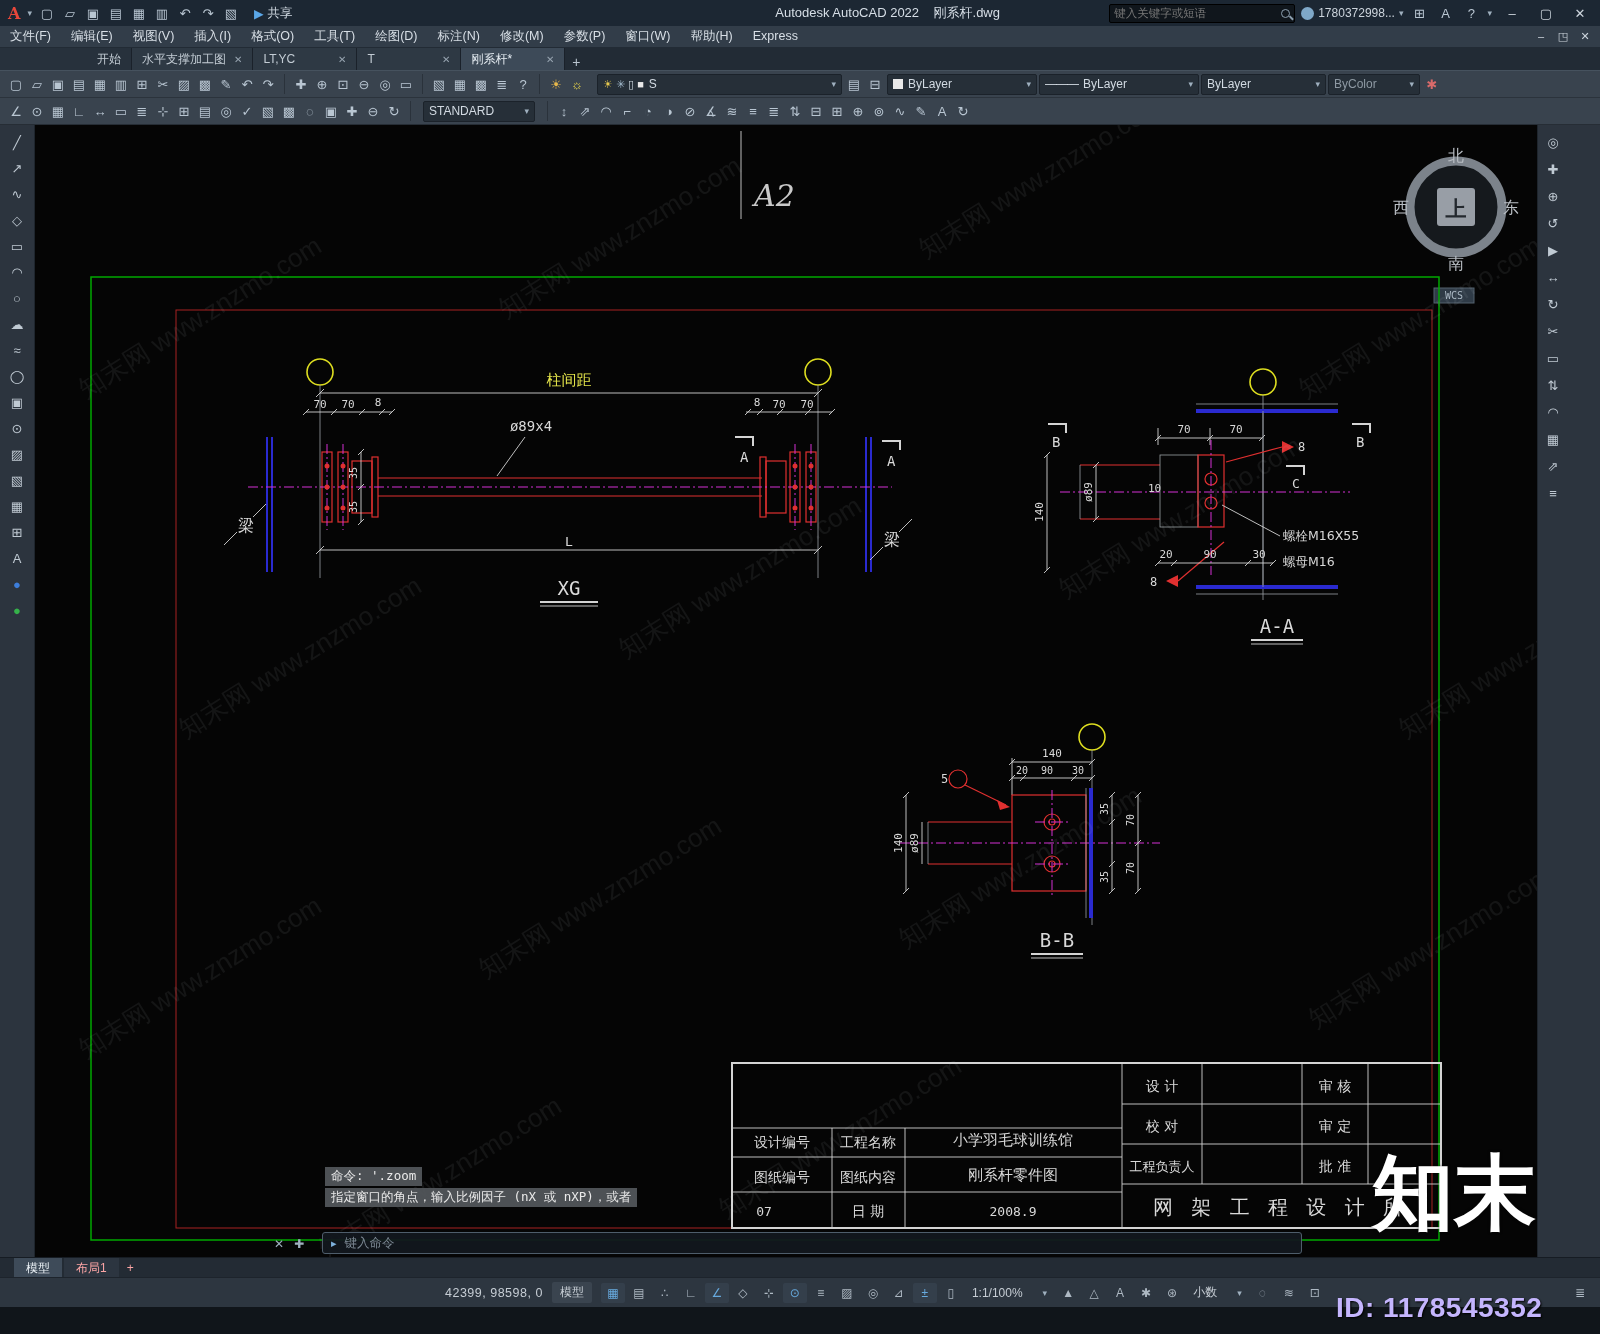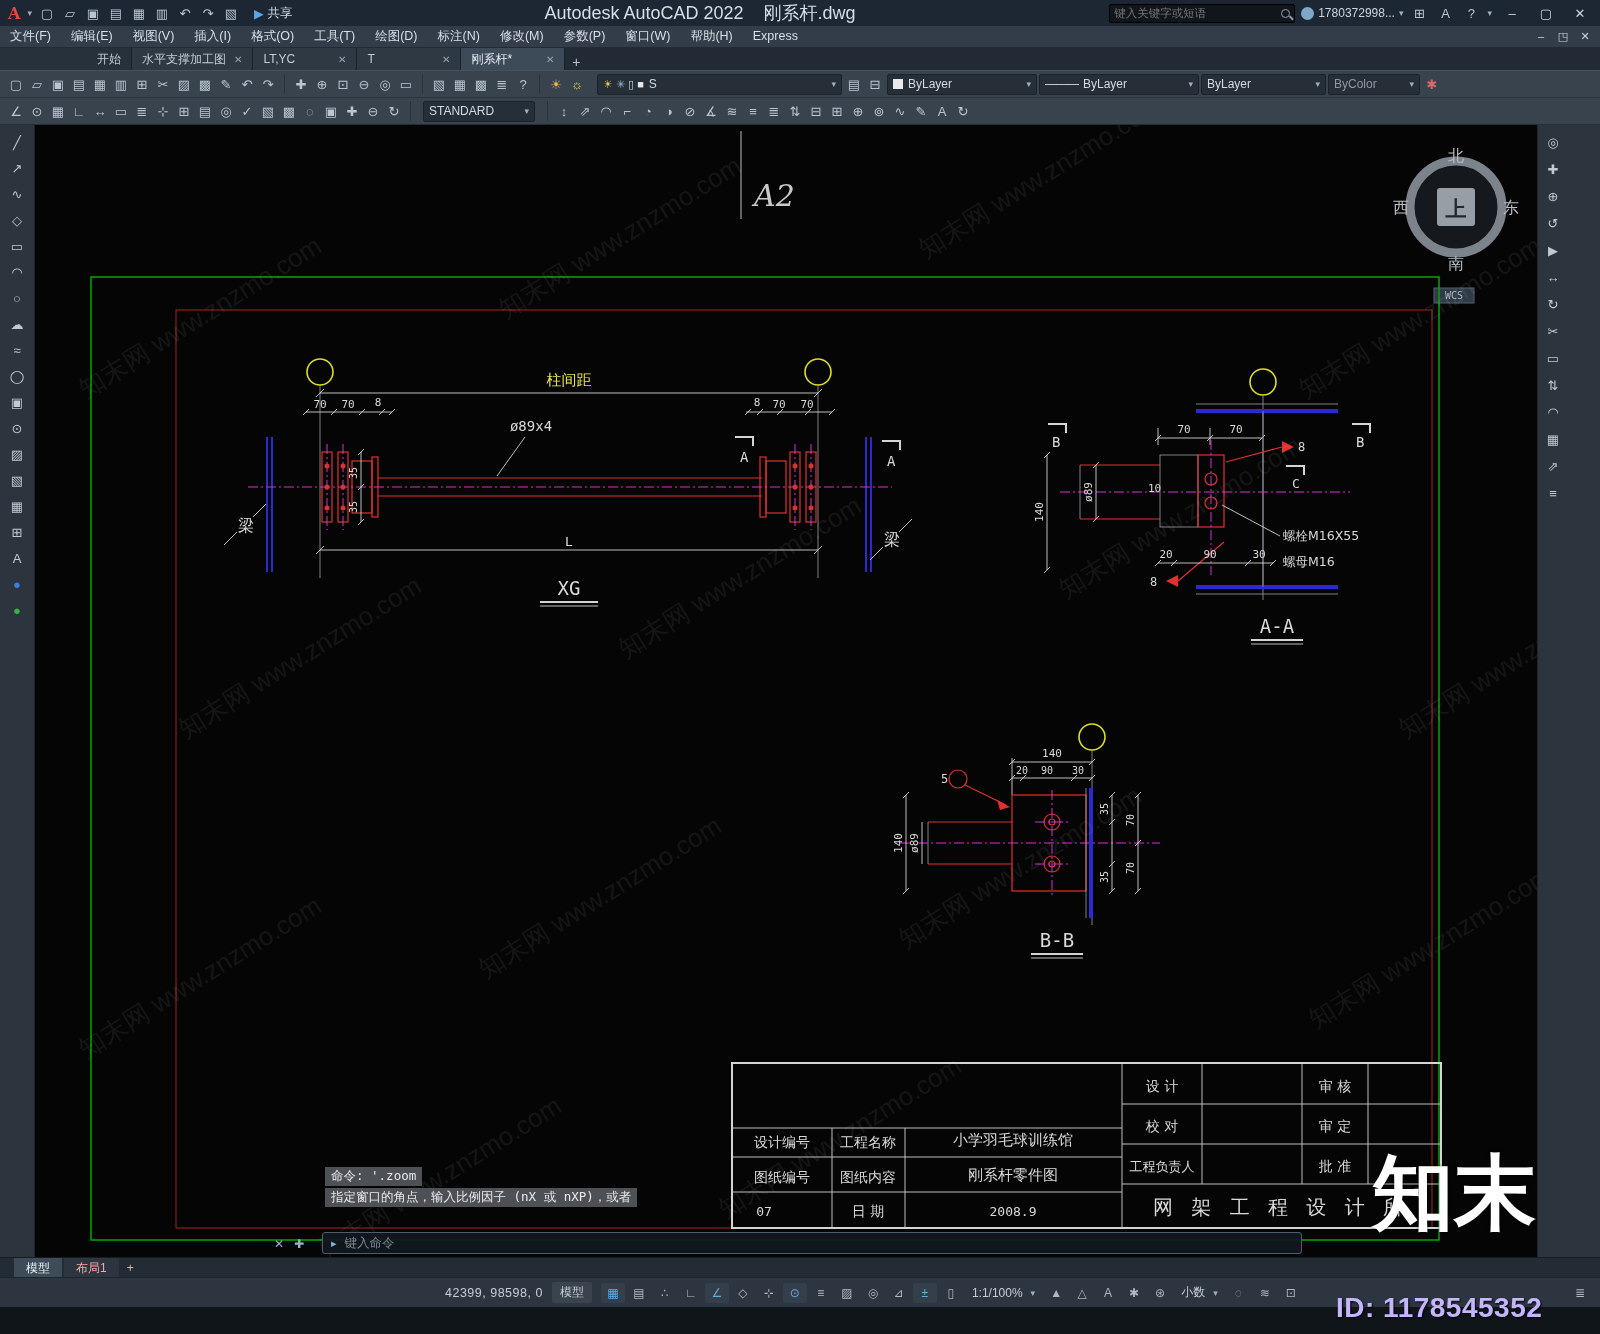--- a/index.html
+++ b/index.html
@@ -9,22 +9,22 @@
 
 
 .titlebar{position:absolute;left:0;top:0;width:1600px;height:26px;background:#1c2733;
   display:flex;align-items:center;color:#ccd4dc;font-size:12.5px;z-index:30;padding:0 6px;gap:5px}
 .acad-logo{color:#e8473b;font-weight:bold;font-size:16px;font-family:"DejaVu Serif",serif;padding:0 2px}
 .qat{display:flex;gap:3px}
 .tbi{display:inline-flex;width:20px;height:20px;align-items:center;justify-content:center;
   color:#b9c6d2;font-size:13px;border-radius:2px;font-style:normal}
 .share{display:flex;gap:4px;color:#cfd8e0;align-items:center;margin-left:8px}
 .share-ic{color:#5aa7e8;font-style:normal}
-.tb-title{position:absolute;left:400px;width:600px;text-align:center;pointer-events:none;
-  color:#d6dee6;font-size:18px;white-space:pre}
+.tb-title{position:absolute;left:400px;width:600px;text-align:right;pointer-events:none;
+  color:#d6dee6;font-size:13px;white-space:pre}
 .tb-right{margin-left:auto;display:flex;align-items:center;gap:6px}
 .searchbox{width:186px;height:19px;background:#10161c;border:1px solid #000;display:flex;
   align-items:center;padding:0 4px;border-radius:2px}
 .searchbox input{flex:1;background:transparent;border:none;outline:none;color:#9fb0bf;
   font-size:11.5px;font-family:inherit;min-width:0}
 .mag{width:9px;height:9px;border:1.5px solid #8da0b0;border-radius:50%;position:relative;margin-left:3px}
 .mag::after{content:"";position:absolute;width:5px;height:1.5px;background:#8da0b0;transform:rotate(45deg);right:-5px;bottom:-2px}
 .acct{display:flex;align-items:center;gap:4px;font-size:12px}
 .avatar-ic{width:13px;height:13px;border-radius:50%;background:#7fa8c8;display:inline-block}
 .car{font-style:normal;font-size:9px;color:#9fb0bf}
@@ -108,21 +108,21 @@
 .mtab.active{background:#3e4b59;color:#eaf0f5}
 .mtab.add{background:transparent;padding:0 6px}
 .statusbar{position:absolute;left:0;top:1277px;width:1600px;height:30px;background:#2d3640;z-index:30;
   display:flex;align-items:center;font-size:12.5px;color:#c6cdd4;gap:3px;border-top:1px solid #1d242c}
 .coords{margin-left:445px;letter-spacing:.5px}
 .sb-btn{background:#3a444f;padding:2px 8px;border-radius:2px;margin:0 6px;font-size:12px}
 .sb-icons{display:flex;gap:2px}
 .sbi{width:24px;height:20px;display:flex;align-items:center;justify-content:center;color:#aeb9c3;
   font-size:12px;border-radius:2px}
 .sbi.on{color:#67aade;background:#343f4b}
-.sb-combo{display:flex;align-items:center;gap:8px;padding:2px 6px;font-size:12px}
+.sb-combo{display:flex;align-items:center;gap:20px;padding:2px 6px;font-size:12px}
 .sb-icons.far{margin-left:auto;padding-right:8px}
 .bottom-strip{position:absolute;left:0;top:1307px;width:1600px;height:27px;background:#10151a;z-index:30}
 
 
 .wm-layer{position:absolute;left:0;top:0;width:1600px;height:1334px;z-index:8;pointer-events:none}
 .wm{position:absolute;transform:rotate(-32deg);color:#cfd6dc;opacity:.075;font-size:26px;white-space:nowrap}
 .brand{position:absolute;left:1372px;top:1152px;z-index:40;color:#fff;font-size:82px;font-weight:bold;
   line-height:1;text-shadow:0 0 3px rgba(0,0,0,.6)}
 .idtag{position:absolute;left:1336px;top:1292px;z-index:40;color:#c4b5fd;font-size:28px;font-weight:bold;
   letter-spacing:.5px;text-shadow:1px 1px 2px #000}

